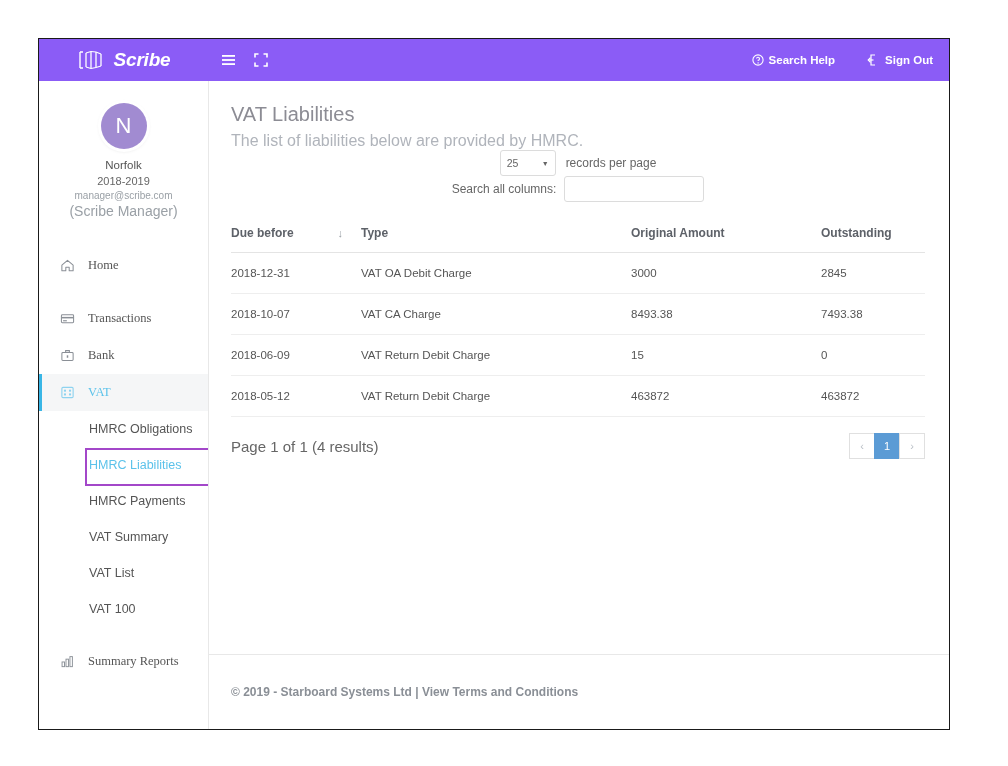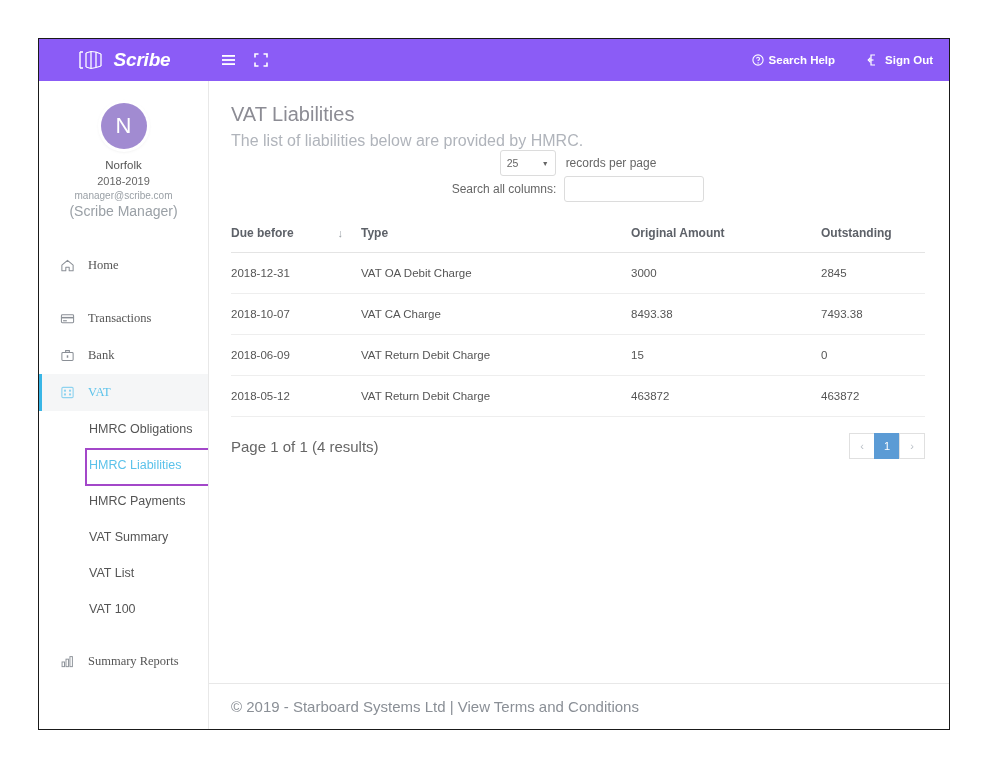--- a/index.html
+++ b/index.html
@@ -224,23 +224,24 @@
     justify-content: center;
     font-size: 11px;
     color: #b9bfc6;
     background: #fff;
     cursor: pointer;
   }
   .pg.active { background: #5b9bd5; color: #ffffff; border-color: #5b9bd5; }
   .footer {
     flex: 0 0 auto;
     border-top: 1px solid #e8e8e8;
-    padding: 14px 22px;
-    font-size: 15px;
+    padding: 30px 22px;
+    font-size: 12px;
     color: #8a8f96;
+    font-weight: bold;
   }
   .footer a { color: #8a8f96; text-decoration: none; cursor: pointer; }
 </style>
 </head>
 <body>
 
 <div class="app-window">
 
   <div class="topbar">
     <div class="brand">

